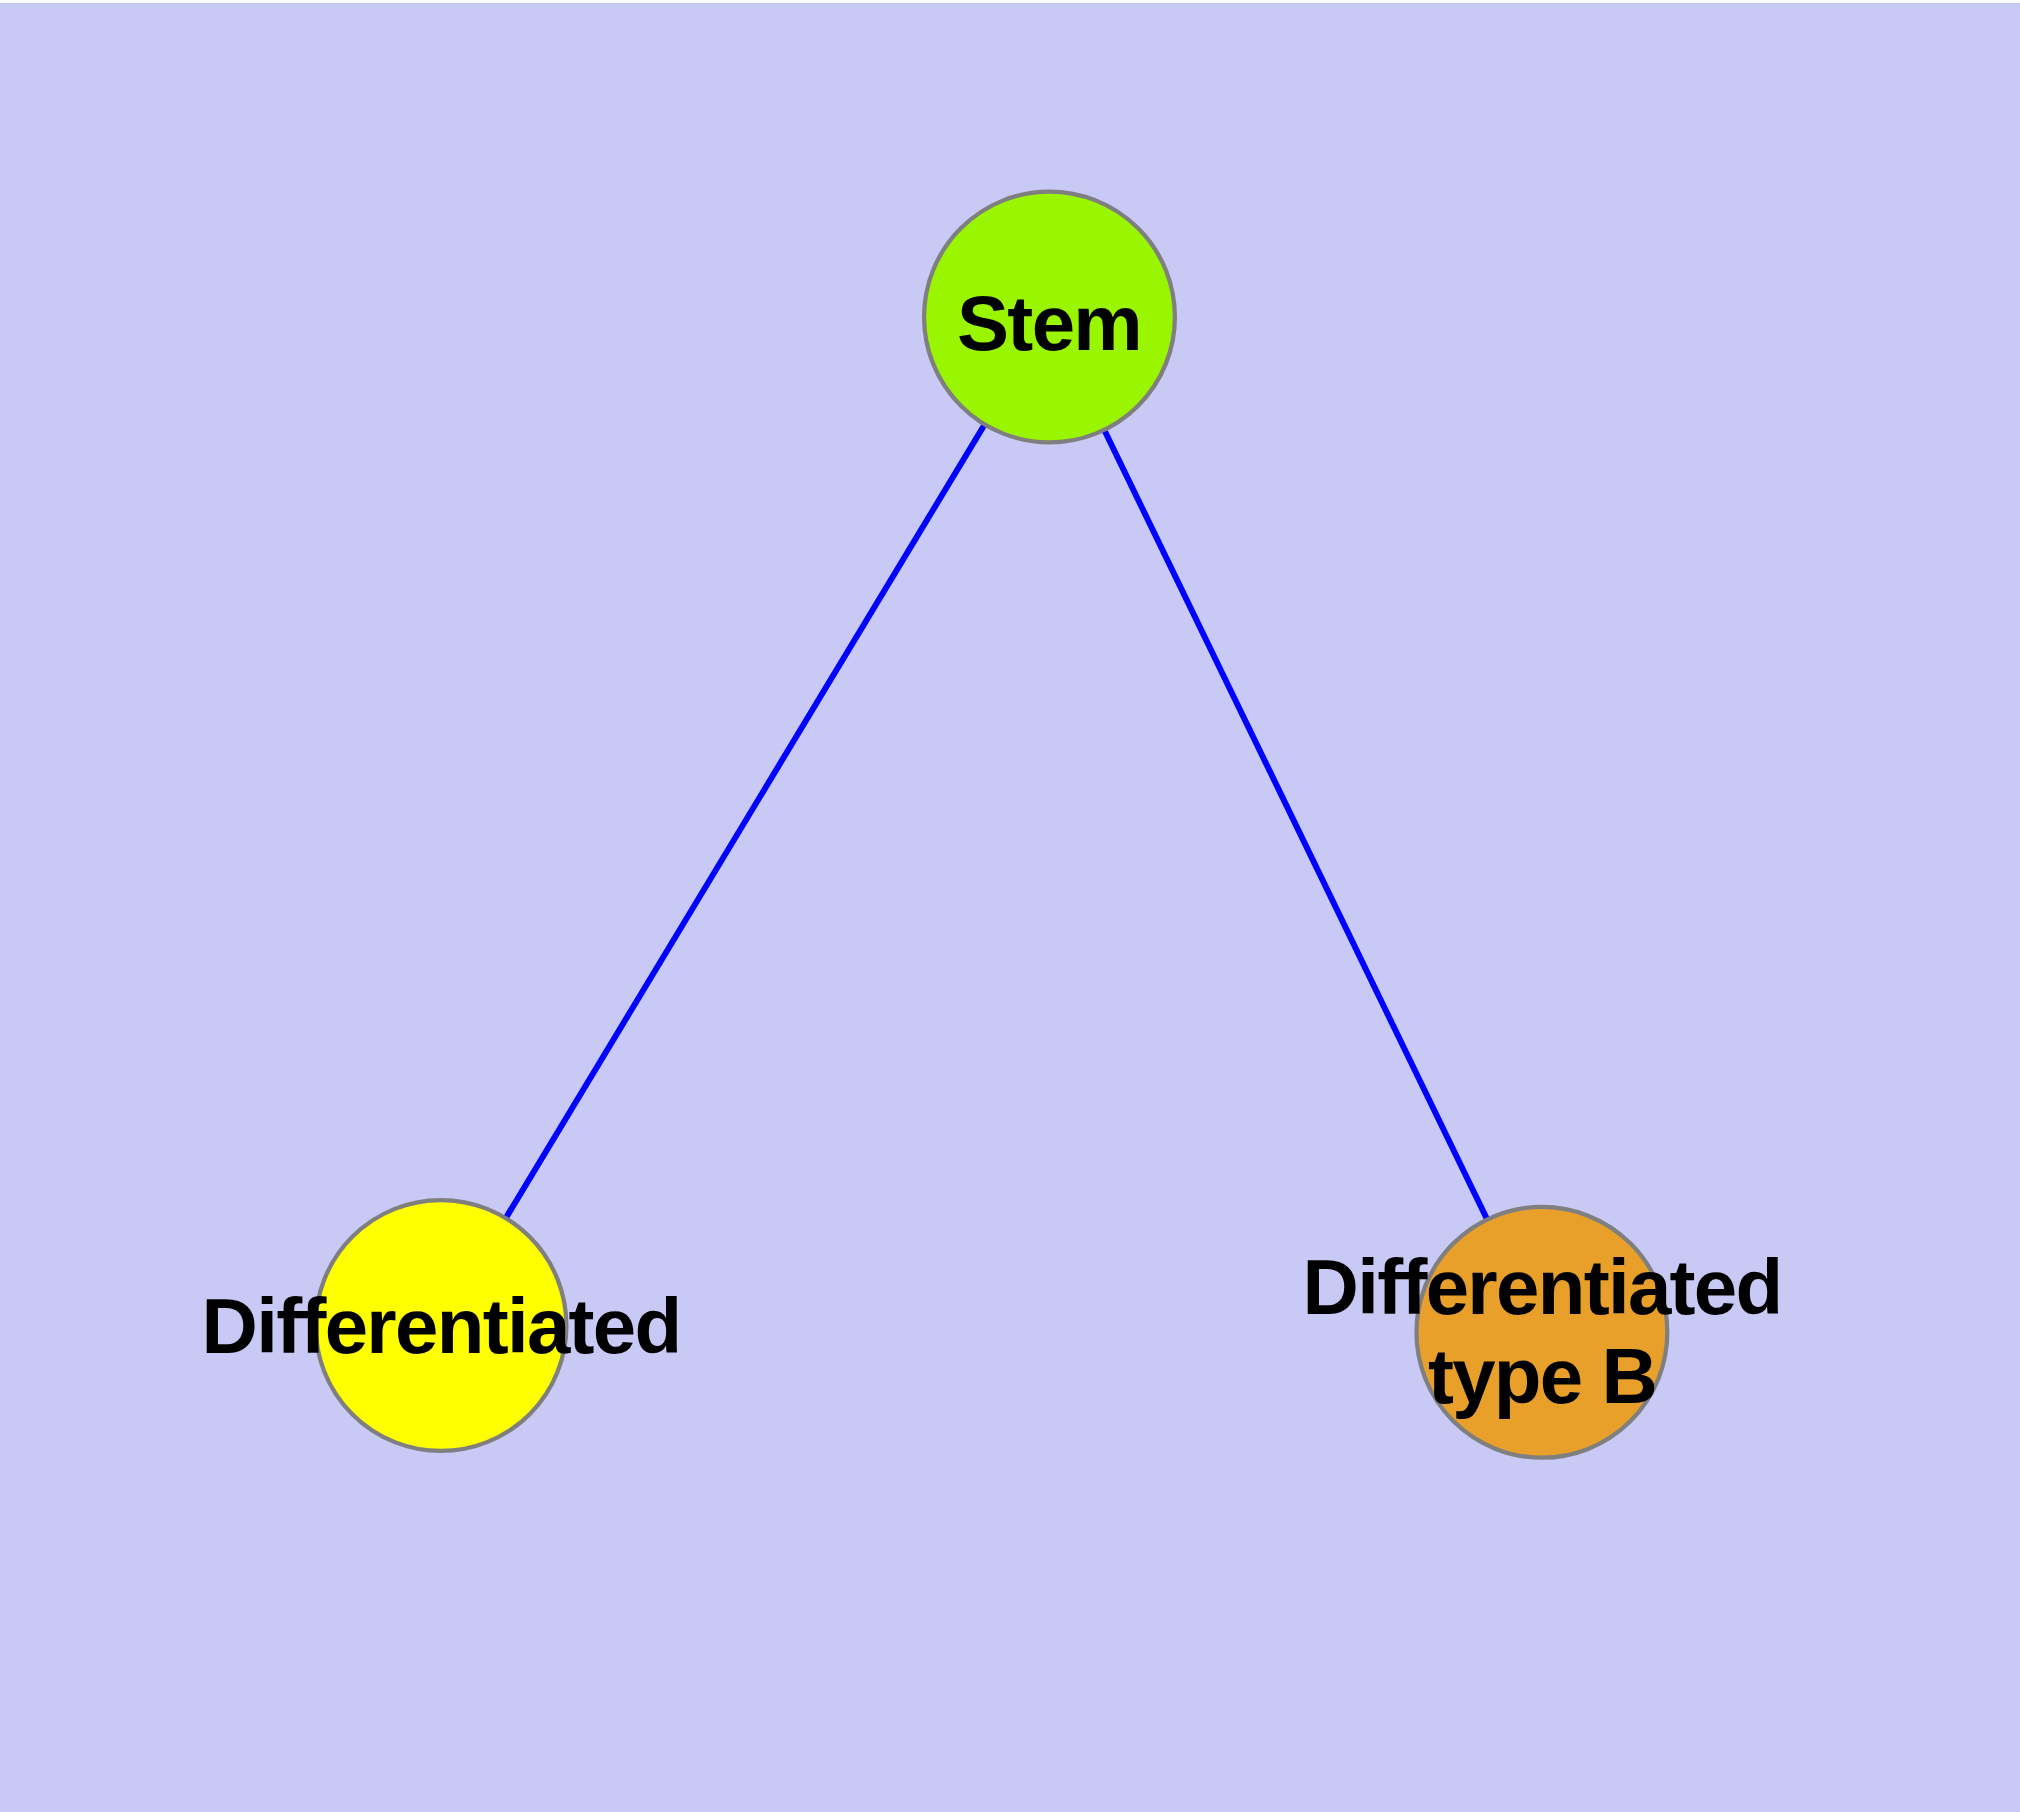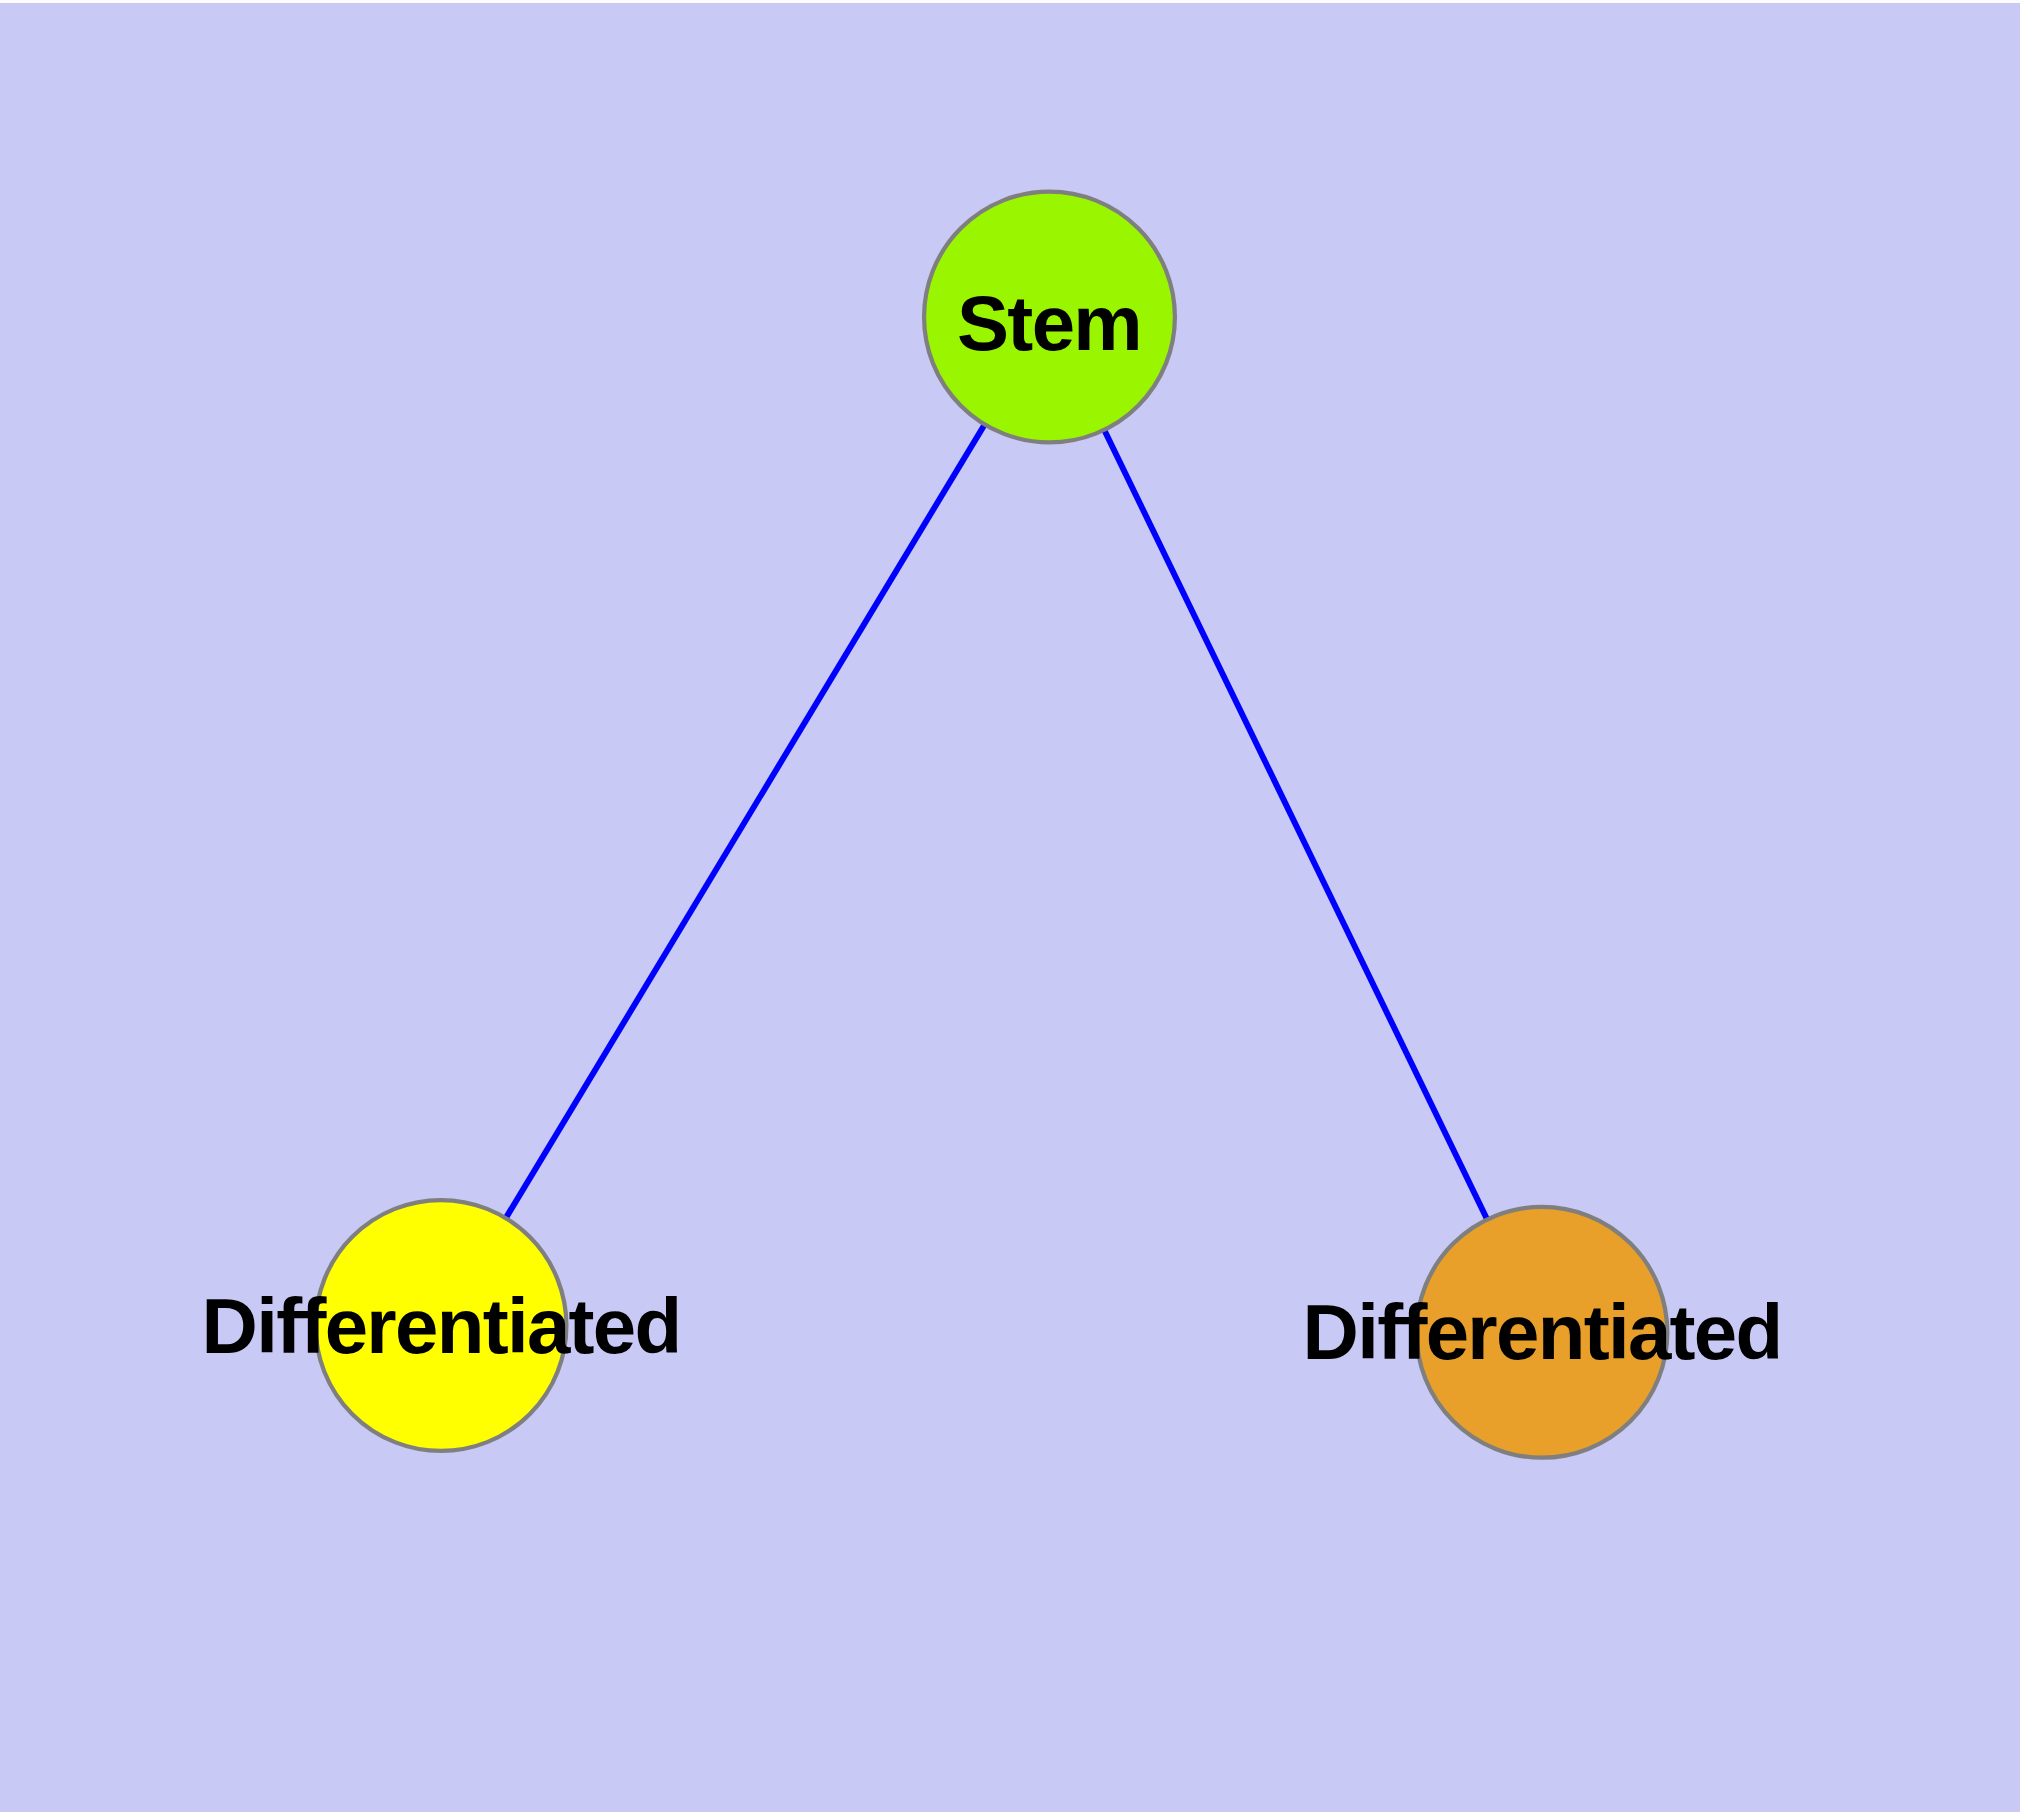--- a/index.html
+++ b/index.html
@@ -67,16 +67,17 @@
   <div class="node-label" style="left: 1049px; top: 317px; color: rgb(0, 0, 0); margin-top: 6px;">
     <span class="label-line">Stem</span>
   </div>
 
   <div class="node-label" style="left: 441px; top: 1326px; color: rgb(0, 0, 0);">
     <span class="label-line">Differentiated</span>
   </div>
 
   <div class="node-label" style="left: 1542px; top: 1332px; color: rgb(0, 0, 0);">
     <span class="label-line">Differentiated</span>
+    <span class="label-line">type B</span>
   </div>
 
 </div>
 
 
 </body></html>

